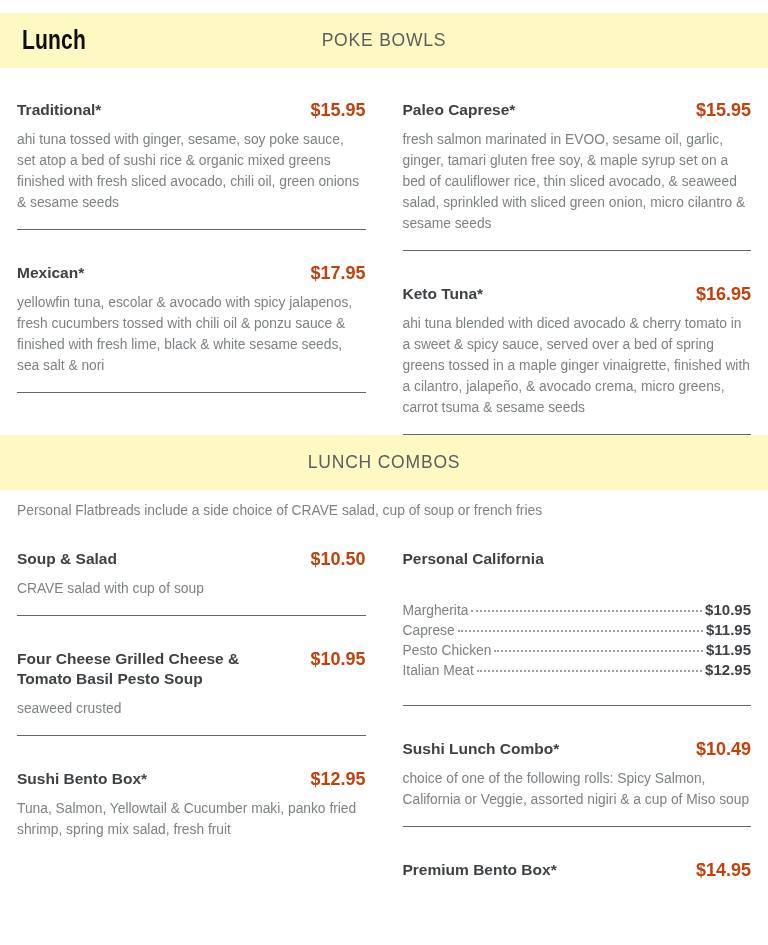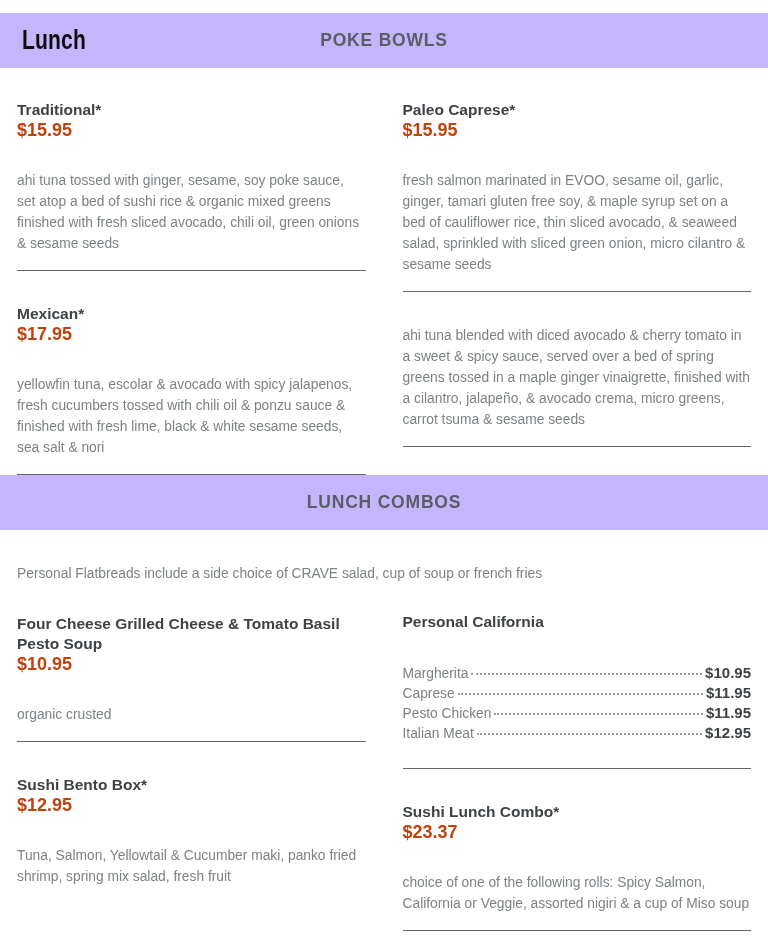--- a/index.html
+++ b/index.html
@@ -6,21 +6,21 @@
   html, body { width: 768px; background: #ffffff; }
   body {
     font-family: "Liberation Sans", sans-serif;
     color: #3e4245;
     height: 945px;
     overflow: hidden;
   }
 
   
   .band {
-    background: #c4b5fd;
+    background: #fef9c3;
     height: 55px;
     position: relative;
     display: flex;
     align-items: center;
   }
   .band-top { margin-top: 13px; }
   .page-title {
     font-size: 27px;
     font-weight: bold;
     color: #0e0e0e;
@@ -28,69 +28,68 @@
     transform: scaleX(0.78);
     transform-origin: left center;
     letter-spacing: 0.2px;
     white-space: nowrap;
   }
   .band-center-title {
     position: absolute;
     left: 0; right: 0;
     text-align: center;
     font-size: 17.5px;
-    font-weight: bold;
+    font-weight: normal;
     color: #5a5e62;
     letter-spacing: 0.8px;
   }
   .band-combos { }
 
   
   .content { padding: 0 17px; }
   .cols { display: flex; gap: 37px; }
   .col { flex: 1; min-width: 0; }
 
   
   .menu-item { margin-top: 33px; }
   .menu-item.first { margin-top: 32px; }
   .item-head {
     display: flex;
     justify-content: space-between;
     align-items: flex-start;
-    flex-direction: column;
   }
   .item-name {
     font-weight: bold;
     font-size: 15.5px;
     line-height: 20px;
     color: #3e4245;
     padding-right: 14px;
   }
   .item-price {
     font-weight: bold;
     font-size: 18px;
     line-height: 20px;
     color: #c2410c;
     white-space: nowrap;
   }
   .item-desc {
-    margin-top: 30px;
+    margin-top: 9px;
     font-size: 13.8px;
     line-height: 21px;
     color: #7d8285;
   }
   .divider {
     border: none;
     border-top: 1px solid #63676b;
     margin: 16px 0 0 0;
   }
 
   
   .combos-note {
-    margin-top: 36px;
+    margin-top: 13px;
     font-size: 13.8px;
     color: #7d8285;
   }
   .cols-combos { margin-top: 0; }
   .cols-combos .menu-item.first { margin-top: 31px; }
 
   
   .fb-list { margin-top: 31px; }
   .fb-row {
     display: flex;
@@ -153,45 +152,57 @@
       <article class="menu-item first">
         <div class="item-head">
           <span class="item-name">Paleo Caprese*</span>
           <span class="item-price">$15.95</span>
         </div>
         <p class="item-desc">fresh salmon marinated in EVOO, sesame oil, garlic, ginger, tamari gluten free soy, &amp; maple syrup set on a bed of cauliflower rice, thin sliced avocado, &amp; seaweed salad, sprinkled with sliced green onion, micro cilantro &amp; sesame seeds</p>
         <hr class="divider">
       </article>
 
       <article class="menu-item">
+        <div class="item-head">
+          <span class="item-name">Keto Tuna*</span>
+          <span class="item-price">$16.95</span>
+        </div>
         <p class="item-desc">ahi tuna blended with diced avocado &amp; cherry tomato in a sweet &amp; spicy sauce, served over a bed of spring greens tossed in a maple ginger vinaigrette, finished with a cilantro, jalapeño, &amp; avocado crema, micro greens, carrot tsuma &amp; sesame seeds</p>
         <hr class="divider">
       </article>
 
     </div>
   </section>
 </main>
 
 <header class="band band-combos">
   <div class="band-center-title">LUNCH COMBOS</div>
 </header>
 
 <main class="content">
   <p class="combos-note">Personal Flatbreads include a side choice of CRAVE salad, cup of soup or french fries</p>
 
   <section class="cols cols-combos">
     <div class="col">
 
+      <article class="menu-item first">
+        <div class="item-head">
+          <span class="item-name">Soup &amp; Salad</span>
+          <span class="item-price">$10.50</span>
+        </div>
+        <p class="item-desc">CRAVE salad with cup of soup</p>
+        <hr class="divider">
+      </article>
 
       <article class="menu-item">
         <div class="item-head">
           <span class="item-name">Four Cheese Grilled Cheese &amp; Tomato Basil Pesto Soup</span>
           <span class="item-price">$10.95</span>
         </div>
-        <p class="item-desc">organic crusted</p>
+        <p class="item-desc">seaweed crusted</p>
         <hr class="divider">
       </article>
 
       <article class="menu-item">
         <div class="item-head">
           <span class="item-name">Sushi Bento Box*</span>
           <span class="item-price">$12.95</span>
         </div>
         <p class="item-desc">Tuna, Salmon, Yellowtail &amp; Cucumber maki, panko fried shrimp, spring mix salad, fresh fruit</p>
 
@@ -225,21 +236,21 @@
             <span class="fb-dots"></span>
             <span class="fb-price">$12.95</span>
           </div>
         </div>
         <hr class="divider fb-divider">
       </article>
 
       <article class="menu-item">
         <div class="item-head">
           <span class="item-name">Sushi Lunch Combo*</span>
-          <span class="item-price">$23.37</span>
+          <span class="item-price">$10.49</span>
         </div>
         <p class="item-desc">choice of one of the following rolls: Spicy Salmon, California or Veggie, assorted nigiri &amp; a cup of Miso soup</p>
         <hr class="divider">
       </article>
 
       <article class="menu-item">
         <div class="item-head">
           <span class="item-name">Premium Bento Box*</span>
           <span class="item-price">$14.95</span>
         </div>

